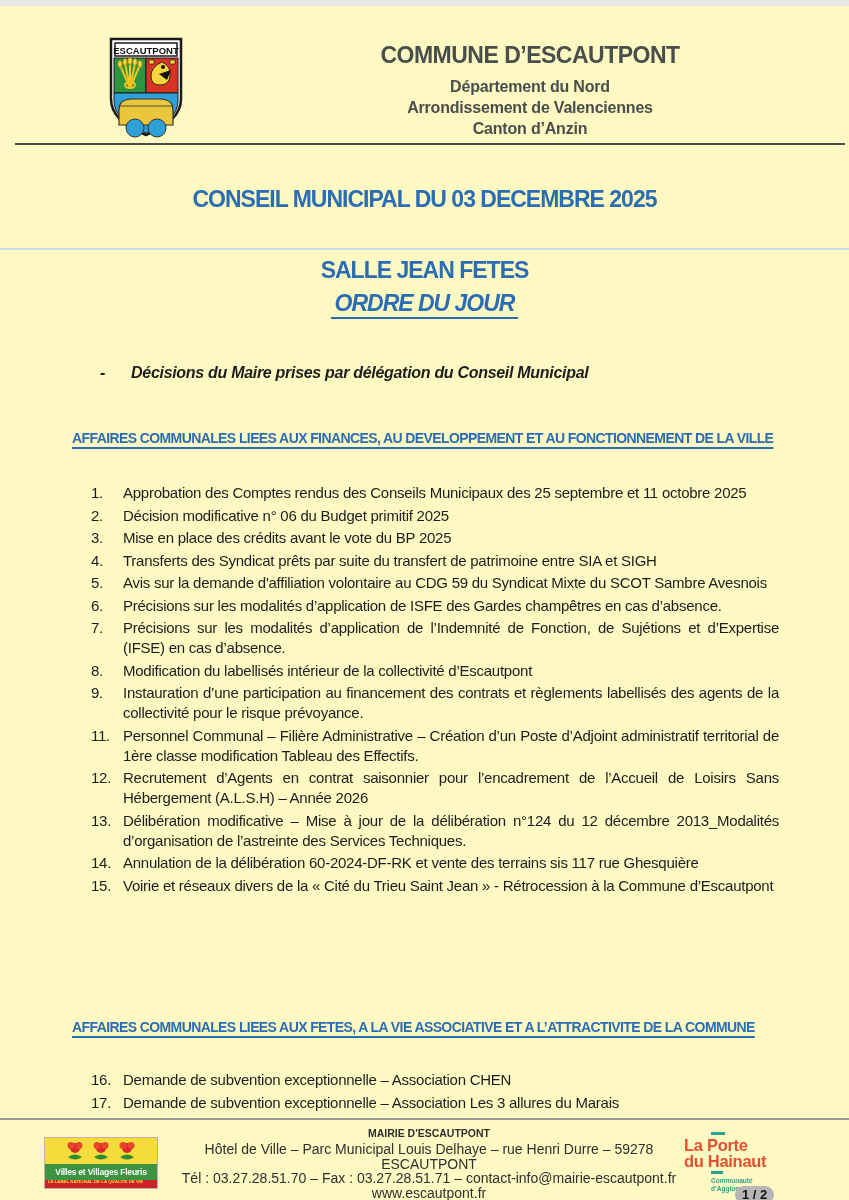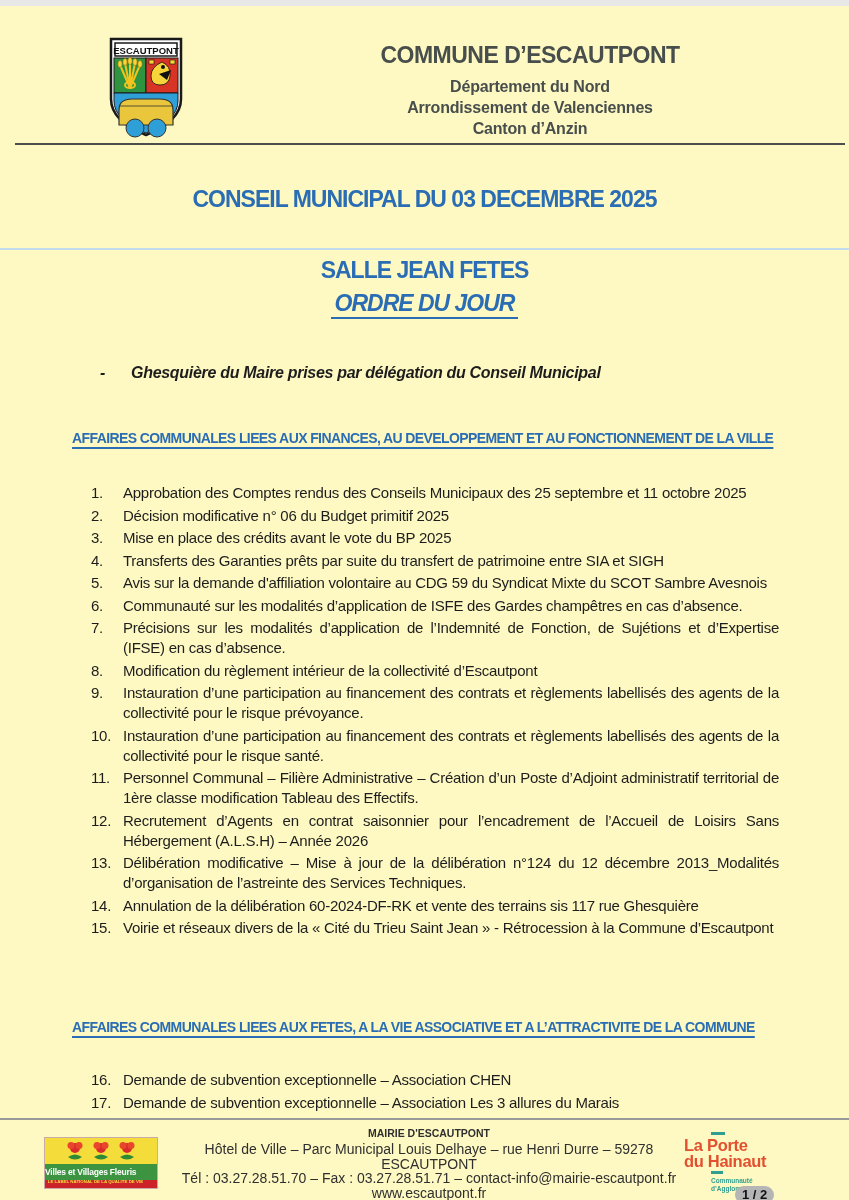--- a/index.html
+++ b/index.html
@@ -31,21 +31,21 @@
   .olist{position:absolute;left:91px;width:688px;font-size:15px;letter-spacing:-0.25px;line-height:20px;}
   .l1{top:477px;} .l2{top:1064px;}
   .oitem{display:flex;margin-bottom:2.5px;}
   .oitem .num{flex:0 0 32px;}
   .oitem .txt{flex:1;text-align:justify;}
   
   .rule-foot{position:absolute;left:0;right:0;top:1112px;height:2px;background:#9a9a9a;}
   .vvf{position:absolute;left:44px;top:1131px;width:112px;border:1px solid #caa;}
   .vvf-flowers{height:26px;background:#f4dc3a;display:flex;align-items:center;justify-content:center;}
   .vvf-band{background:#3c9440;color:#fff;font-weight:bold;font-size:8.5px;letter-spacing:-0.2px;
-            text-align:left;padding:3px 0;}
+            text-align:center;padding:3px 0;}
   .vvf-strip{background:#cc2229;height:8px;overflow:hidden;}
   .vvf-strip div{color:#f4dc3a;font-size:8px;font-weight:bold;white-space:nowrap;
                  transform:scale(0.55);transform-origin:6px 0;line-height:8px;}
   .foot-center{position:absolute;left:174px;top:1121px;width:510px;text-align:center;color:#2f2f2f;}
   .fc1{font-size:10.5px;font-weight:bold;margin-bottom:3px;}
   .fc{font-size:14px;line-height:14.5px;}
   .lph{position:absolute;left:684px;top:1126px;width:120px;font-weight:bold;
        color:#e2502f;font-size:16.5px;line-height:16px;letter-spacing:-0.3px;}
   .lph-bar{width:14px;height:3px;background:#2f9e8f;margin:0 0 2px 27px;}
   .lph-bar2{width:12px;height:3px;background:#2f9e8f;margin:2px 0 3px 27px;}
@@ -105,64 +105,60 @@
 
   <div class="rule-dark"></div>
 
   <div class="tline t1 blue">CONSEIL MUNICIPAL DU 03 DECEMBRE 2025</div>
   <div class="rule-light"></div>
   <div class="tline t3 blue">SALLE JEAN FETES</div>
   <div class="tline t4 blue"><span>ORDRE DU JOUR</span></div>
 
   <div class="preamble">
     <span>-</span>
-    <span>Ghesquière du Maire prises par délégation du Conseil Municipal</span>
+    <span>Décisions du Maire prises par délégation du Conseil Municipal</span>
   </div>
 
   <div class="sec-head sh1">AFFAIRES COMMUNALES LIEES AUX FINANCES, AU DEVELOPPEMENT ET AU FONCTIONNEMENT DE LA VILLE</div>
   <div class="olist l1">
     <div class="oitem">
         <span class="num">1.</span>
         <span class="txt">Approbation des Comptes rendus des Conseils Municipaux des 25 septembre et 11 octobre 2025</span>
       </div>
     <div class="oitem">
         <span class="num">2.</span>
         <span class="txt">Décision modificative n° 06 du Budget primitif 2025</span>
       </div>
     <div class="oitem">
         <span class="num">3.</span>
         <span class="txt">Mise en place des crédits avant le vote du BP 2025</span>
       </div>
     <div class="oitem">
         <span class="num">4.</span>
-        <span class="txt">Transferts des Garanties prêts par suite du transfert de patrimoine entre SIA et SIGH</span>
+        <span class="txt">Transferts des Syndicat prêts par suite du transfert de patrimoine entre SIA et SIGH</span>
       </div>
     <div class="oitem">
         <span class="num">5.</span>
         <span class="txt">Avis sur la demande d'affiliation volontaire au CDG 59 du Syndicat Mixte du SCOT Sambre Avesnois</span>
       </div>
     <div class="oitem">
         <span class="num">6.</span>
-        <span class="txt">Communauté sur les modalités d’application de ISFE des Gardes champêtres en cas d’absence.</span>
+        <span class="txt">Précisions sur les modalités d’application de ISFE des Gardes champêtres en cas d’absence.</span>
       </div>
     <div class="oitem">
         <span class="num">7.</span>
         <span class="txt">Précisions sur les modalités d’application de l’Indemnité de Fonction, de Sujétions et d’Expertise (IFSE) en cas d’absence.</span>
       </div>
     <div class="oitem">
         <span class="num">8.</span>
-        <span class="txt">Modification du règlement intérieur de la collectivité d’Escautpont</span>
+        <span class="txt">Modification du labellisés intérieur de la collectivité d’Escautpont</span>
       </div>
     <div class="oitem">
         <span class="num">9.</span>
         <span class="txt">Instauration d’une participation au financement des contrats et règlements labellisés des agents de la collectivité pour le risque prévoyance.</span>
-      </div>
-    <div class="oitem">
-        <span class="num">10.</span>
-        <span class="txt">Instauration d’une participation au financement des contrats et règlements labellisés des agents de la collectivité pour le risque santé.</span>
       </div>
     <div class="oitem">
         <span class="num">11.</span>
         <span class="txt">Personnel Communal – Filière Administrative – Création d’un Poste d’Adjoint administratif territorial de 1ère classe modification Tableau des Effectifs.</span>
       </div>
     <div class="oitem">
         <span class="num">12.</span>
         <span class="txt">Recrutement d’Agents en contrat saisonnier pour l’encadrement de l’Accueil de Loisirs Sans Hébergement (A.L.S.H) – Année 2026</span>
       </div>
     <div class="oitem">

